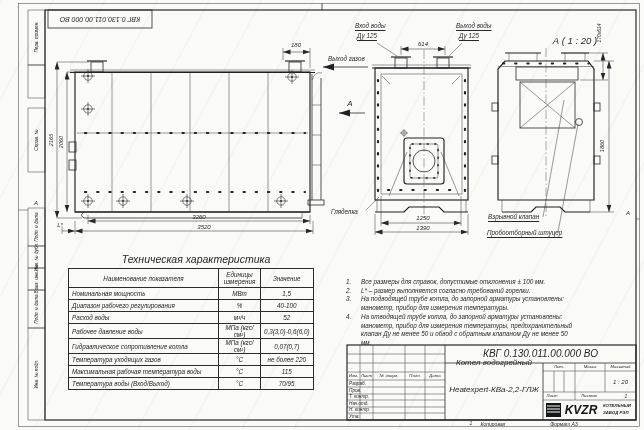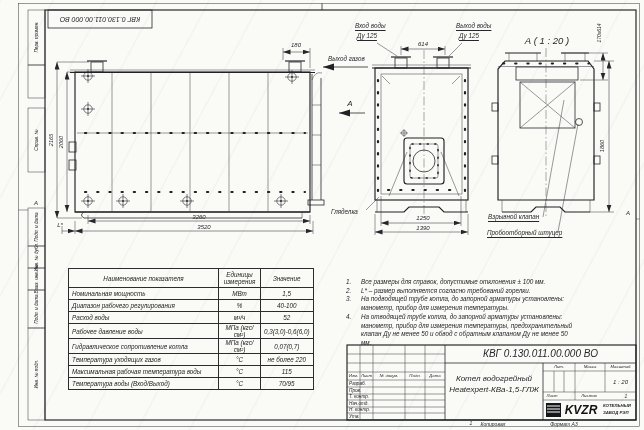--- a/index.html
+++ b/index.html
@@ -258,26 +258,27 @@
   <div class="t s63 u" style="left:357px;top:32.5px">Ду 125</div>
   <div class="t s63 u" style="left:456px;top:23px">Выход воды</div>
   <div class="t s63 u" style="left:459px;top:32.5px">Ду 125</div>
   <div class="t s63" style="left:328px;top:56px">Выход газов</div>
   <div class="t ctr s8" style="left:350px;top:104px">А</div>
   <div class="t s63" style="left:331px;top:209px">Гляделка</div>
   <div class="t ctr s6" style="left:423px;top:44px">614</div>
   <div class="t ctr s6" style="left:423px;top:218px">1250</div>
   <div class="t ctr s6" style="left:423px;top:227.5px">1390</div>
 
-  <div class="t ctr s95" style="left:547px;top:41px">А ( 1 : 20 )</div>
+  <div class="t ctr s95" style="left:575px;top:41px">А ( 1 : 20 )</div>
   <div class="t rot s5" style="left:599px;top:33px">170х614</div>
   <div class="t rot s55" style="left:603px;top:146px">1860</div>
   <div class="t s63 u" style="left:488px;top:214px">Взрывной клапан</div>
   <div class="t s63 u" style="left:487px;top:230px">Пробоотборный штуцер</div>
 
+  <div class="t ctr s105" style="left:196px;top:259px">Техническая характеристика</div>
   <table id="ttable">
     <colgroup>
         <col style="width:150px">
         <col style="width:42px">
         <col style="width:50px">
       </colgroup>
     <tbody>
         <tr class="hd">
       <td>Наименование показателя</td>
       <td>Единицы измерения</td>
@@ -339,22 +340,22 @@
         <span class="n">3.</span>
         <span class="tx">На подводящей трубе котла, до запорной арматуры установлены: манометр, прибор для измерения температуры.</span>
       </div>
     <div class="note">
         <span class="n">4.</span>
         <span class="tx">На отводящей трубе котла, до запорной арматуры установлены: манометр, прибор для измерения температуры, предохранительный клапан Ду не менее 50 и обвод с обратным клапаном Ду не менее 50 мм.</span>
       </div>
   </div>
 
   <div class="t ctr" style="left:540.5px;top:354px;font-size:10px">КВГ 0.130.011.00.000 ВО</div>
-  <div class="t ctr s8" style="left:494px;top:379px">Котел водогрейный</div>
-  <div class="t ctr s8" style="left:494px;top:390px">Heatexpert-КВа-1,5-ГЛЖ</div>
+  <div class="t ctr s8" style="left:494px;top:363px">Котел водогрейный</div>
+  <div class="t ctr s8" style="left:494px;top:390px">Heatexpert-КВа-2,2-ГЛЖ</div>
   <div class="t ctr s42" style="left:353.5px;top:376px">Изм.</div>
   <div class="t ctr s42" style="left:366.5px;top:376px">Лист</div>
   <div class="t ctr s42" style="left:389px;top:376px">№ докум.</div>
   <div class="t ctr s42" style="left:415px;top:376px">Подп.</div>
   <div class="t ctr s42" style="left:435px;top:376px">Дата</div>
   <div class="t s46" style="left:349px;top:381.5px">Разраб.</div>
   <div class="t s46" style="left:349px;top:388.5px">Пров.</div>
   <div class="t s46" style="left:349px;top:395px">Т. контр.</div>
   <div class="t s46" style="left:349px;top:401.5px">Нач.отд.</div>
   <div class="t s46" style="left:349px;top:408px">Н. контр.</div>

